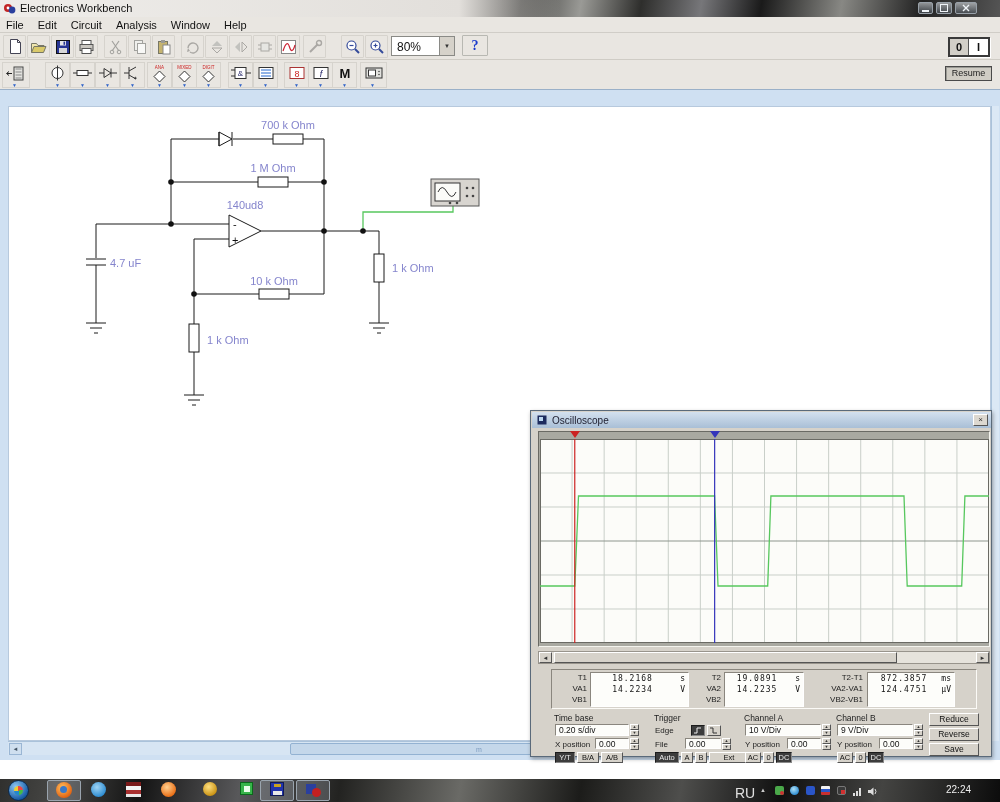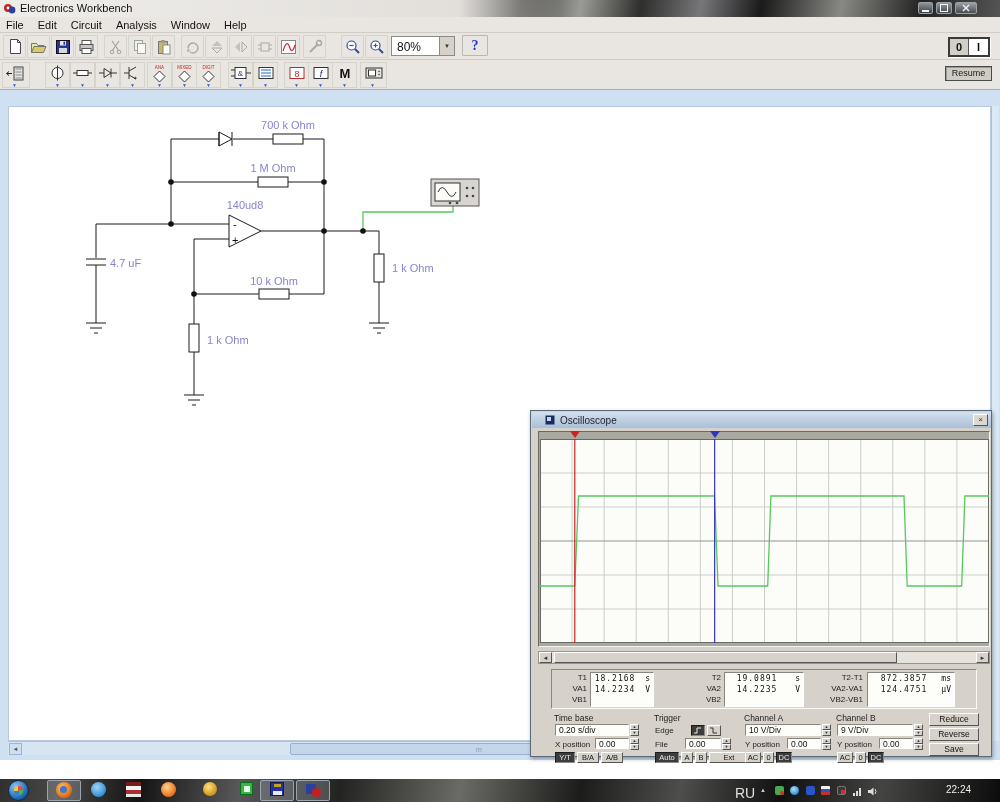--- a/index.html
+++ b/index.html
@@ -35,21 +35,21 @@
 .taskbox{position:absolute;top:1px;width:34px;height:21px;border:1px solid #9aa4ae;border-radius:2px;background:rgba(210,220,230,.22)}
 .tico{position:absolute;top:3px}
 .trayico{position:absolute;top:7px;width:9px;height:9px;border-radius:2px}
 
 #powerswitch{left:948px;top:37px;width:42px;height:20px;border:2px solid #3a3a3a;background:#fff;display:flex;font-weight:bold;font-size:11px;box-shadow:1px 1px 0 #fff}
 #powerswitch .c0{width:50%;background:#d2cfc8;border-right:1px solid #555;text-align:center;line-height:16px}
 #powerswitch .c1{width:50%;text-align:center;line-height:16px}
 #resume{left:945px;top:66px;width:47px;height:15px;background:#cfccc4;border:1px solid #4a4a4a;box-shadow:inset 1px 1px 0 #9a9a94;font-size:9px;text-align:center;line-height:13px;color:#222}
 
 #scope{left:530px;top:410px;width:462px;height:347px;background:#d6d2ca;border:1px solid #5a6a7a;box-shadow:1px 2px 4px rgba(0,0,0,.35);z-index:5}
-#scopetitle{left:1px;top:1px;width:459px;height:16px;background:linear-gradient(#d3e0ee,#a9bfd6);display:flex;align-items:center;padding-left:13px;font-size:10px;color:#223}
+#scopetitle{left:1px;top:1px;width:459px;height:16px;background:linear-gradient(#d3e0ee,#a9bfd6);display:flex;align-items:center;padding-left:5px;font-size:10px;color:#223}
 #scopeclose{left:442px;top:3px;width:15px;height:12px;background:#dcd8d0;border:1px solid;border-color:#fff #555 #555 #fff;font-size:8px;line-height:10px;text-align:center;color:#333}
 #plotband{left:7px;top:20px;width:452px;height:216px;background:#a9a9a1;border:1px solid;border-color:#6a6a64 #f4f4ee #f4f4ee #6a6a64}
 #plotsvg{position:absolute;left:1px;top:7px}
 .handle{position:absolute;top:20px;width:0;height:0;border-left:5px solid transparent;border-right:5px solid transparent;border-top:7px solid red;z-index:6}
 #scopescroll{left:7px;top:240px;width:452px;height:13px;background:#e6e3dc;border:1px solid #98948c}
 .sarrow{position:absolute;top:0;width:13px;height:11px;background:#d6d2ca;border:1px solid;border-color:#fff #555 #555 #fff;font-size:6px;line-height:10px;text-align:center;color:#333}
 #sthumb{position:absolute;left:15px;top:0;width:343px;height:11px;background:#d6d2ca;border:1px solid;border-color:#fff #555 #555 #fff}
 #ropanel{left:20px;top:258px;width:426px;height:40px;border:1px solid;border-color:#8a867e #fbfaf6 #fbfaf6 #8a867e}
 .rolabels{position:absolute;width:52px;font-size:8px;line-height:11px;text-align:right;color:#222}
 .robox{position:absolute;background:#fdfdfa;border:1px solid;border-color:#8a867e #fff #fff #8a867e;font-family:"DejaVu Sans Mono",monospace;font-size:8px}
@@ -486,21 +486,21 @@
       <div id="sthumb"></div>
       <div class="sarrow" style="right:0">►</div>
     </div>
 
     <div id="ropanel" class="abs"></div>
     <div class="rolabels" style="left:4px;top:261px">
       <div>T1</div>
       <div>VA1</div>
       <div>VB1</div>
     </div>
-    <div class="robox" style="left:59px;top:261px;width:64px;height:35px">
+    <div class="robox" style="left:59px;top:261px;width:99px;height:35px">
       <div class="rorow">
           <span class="roval">18.2168</span>
           <span class="rounit">s</span>
         </div>
       <div class="rorow">
           <span class="roval">14.2234</span>
           <span class="rounit">V</span>
         </div>
       <div class="rorow">
           <span class="roval"></span>

